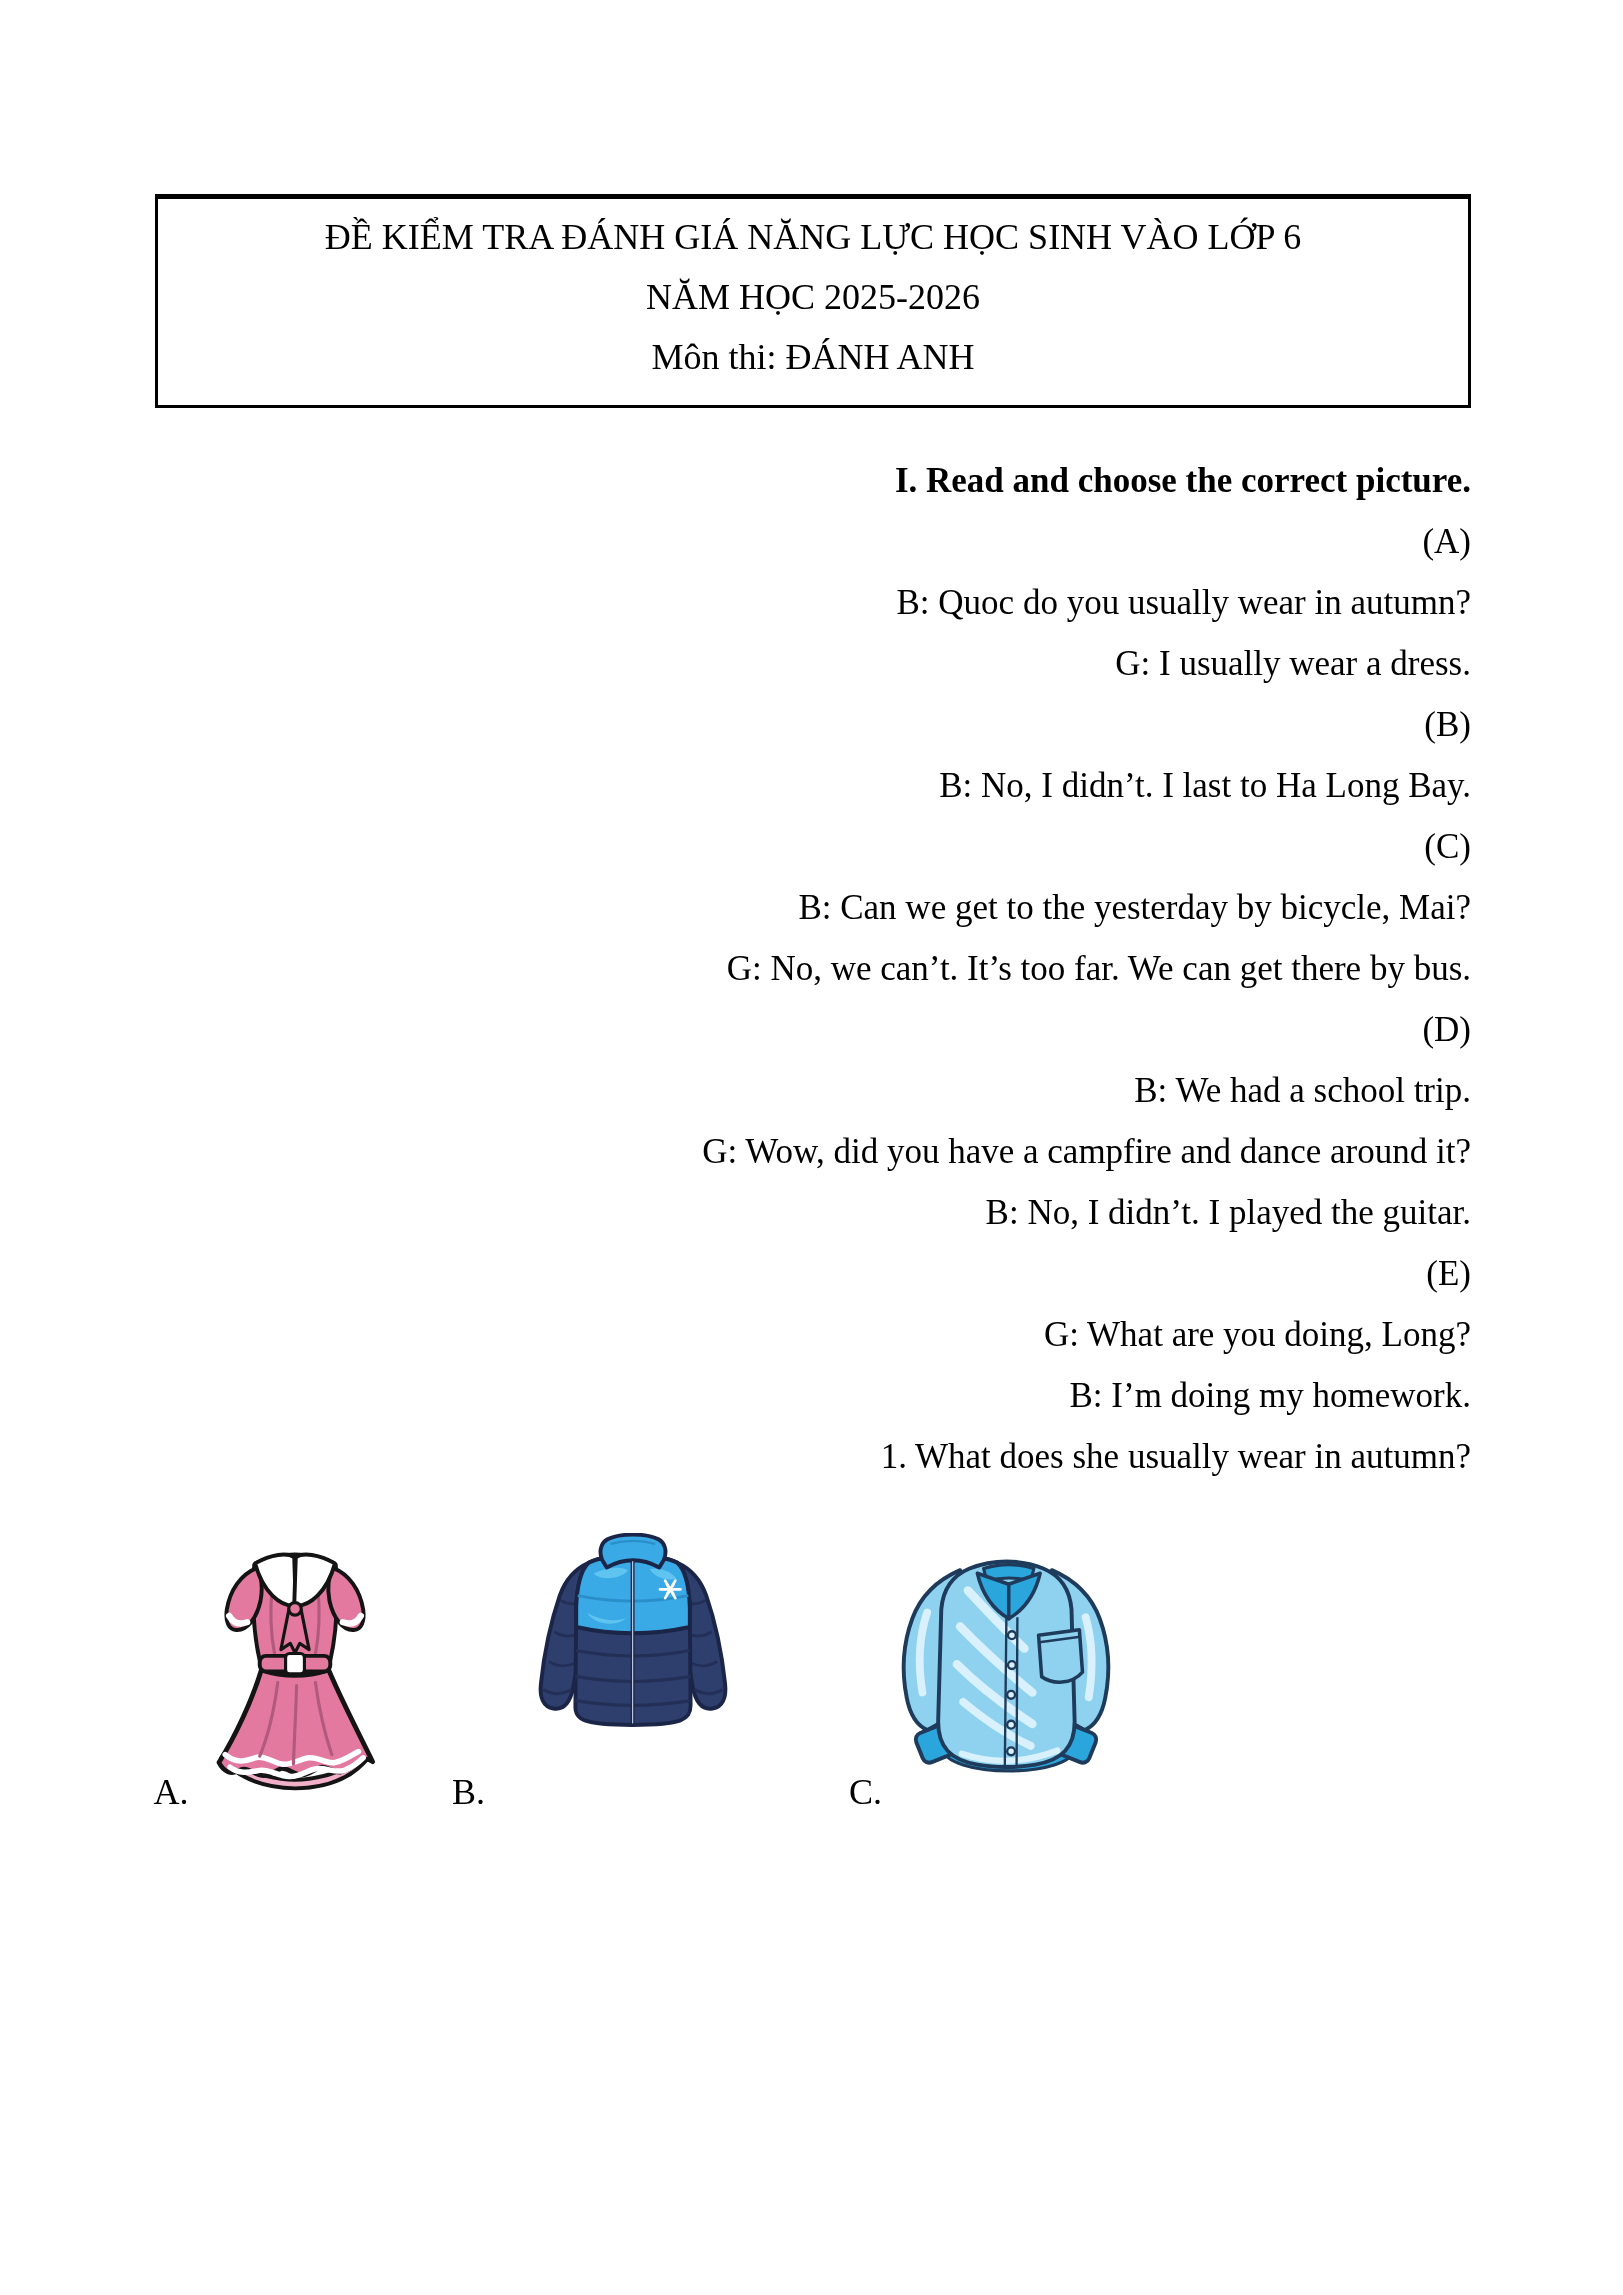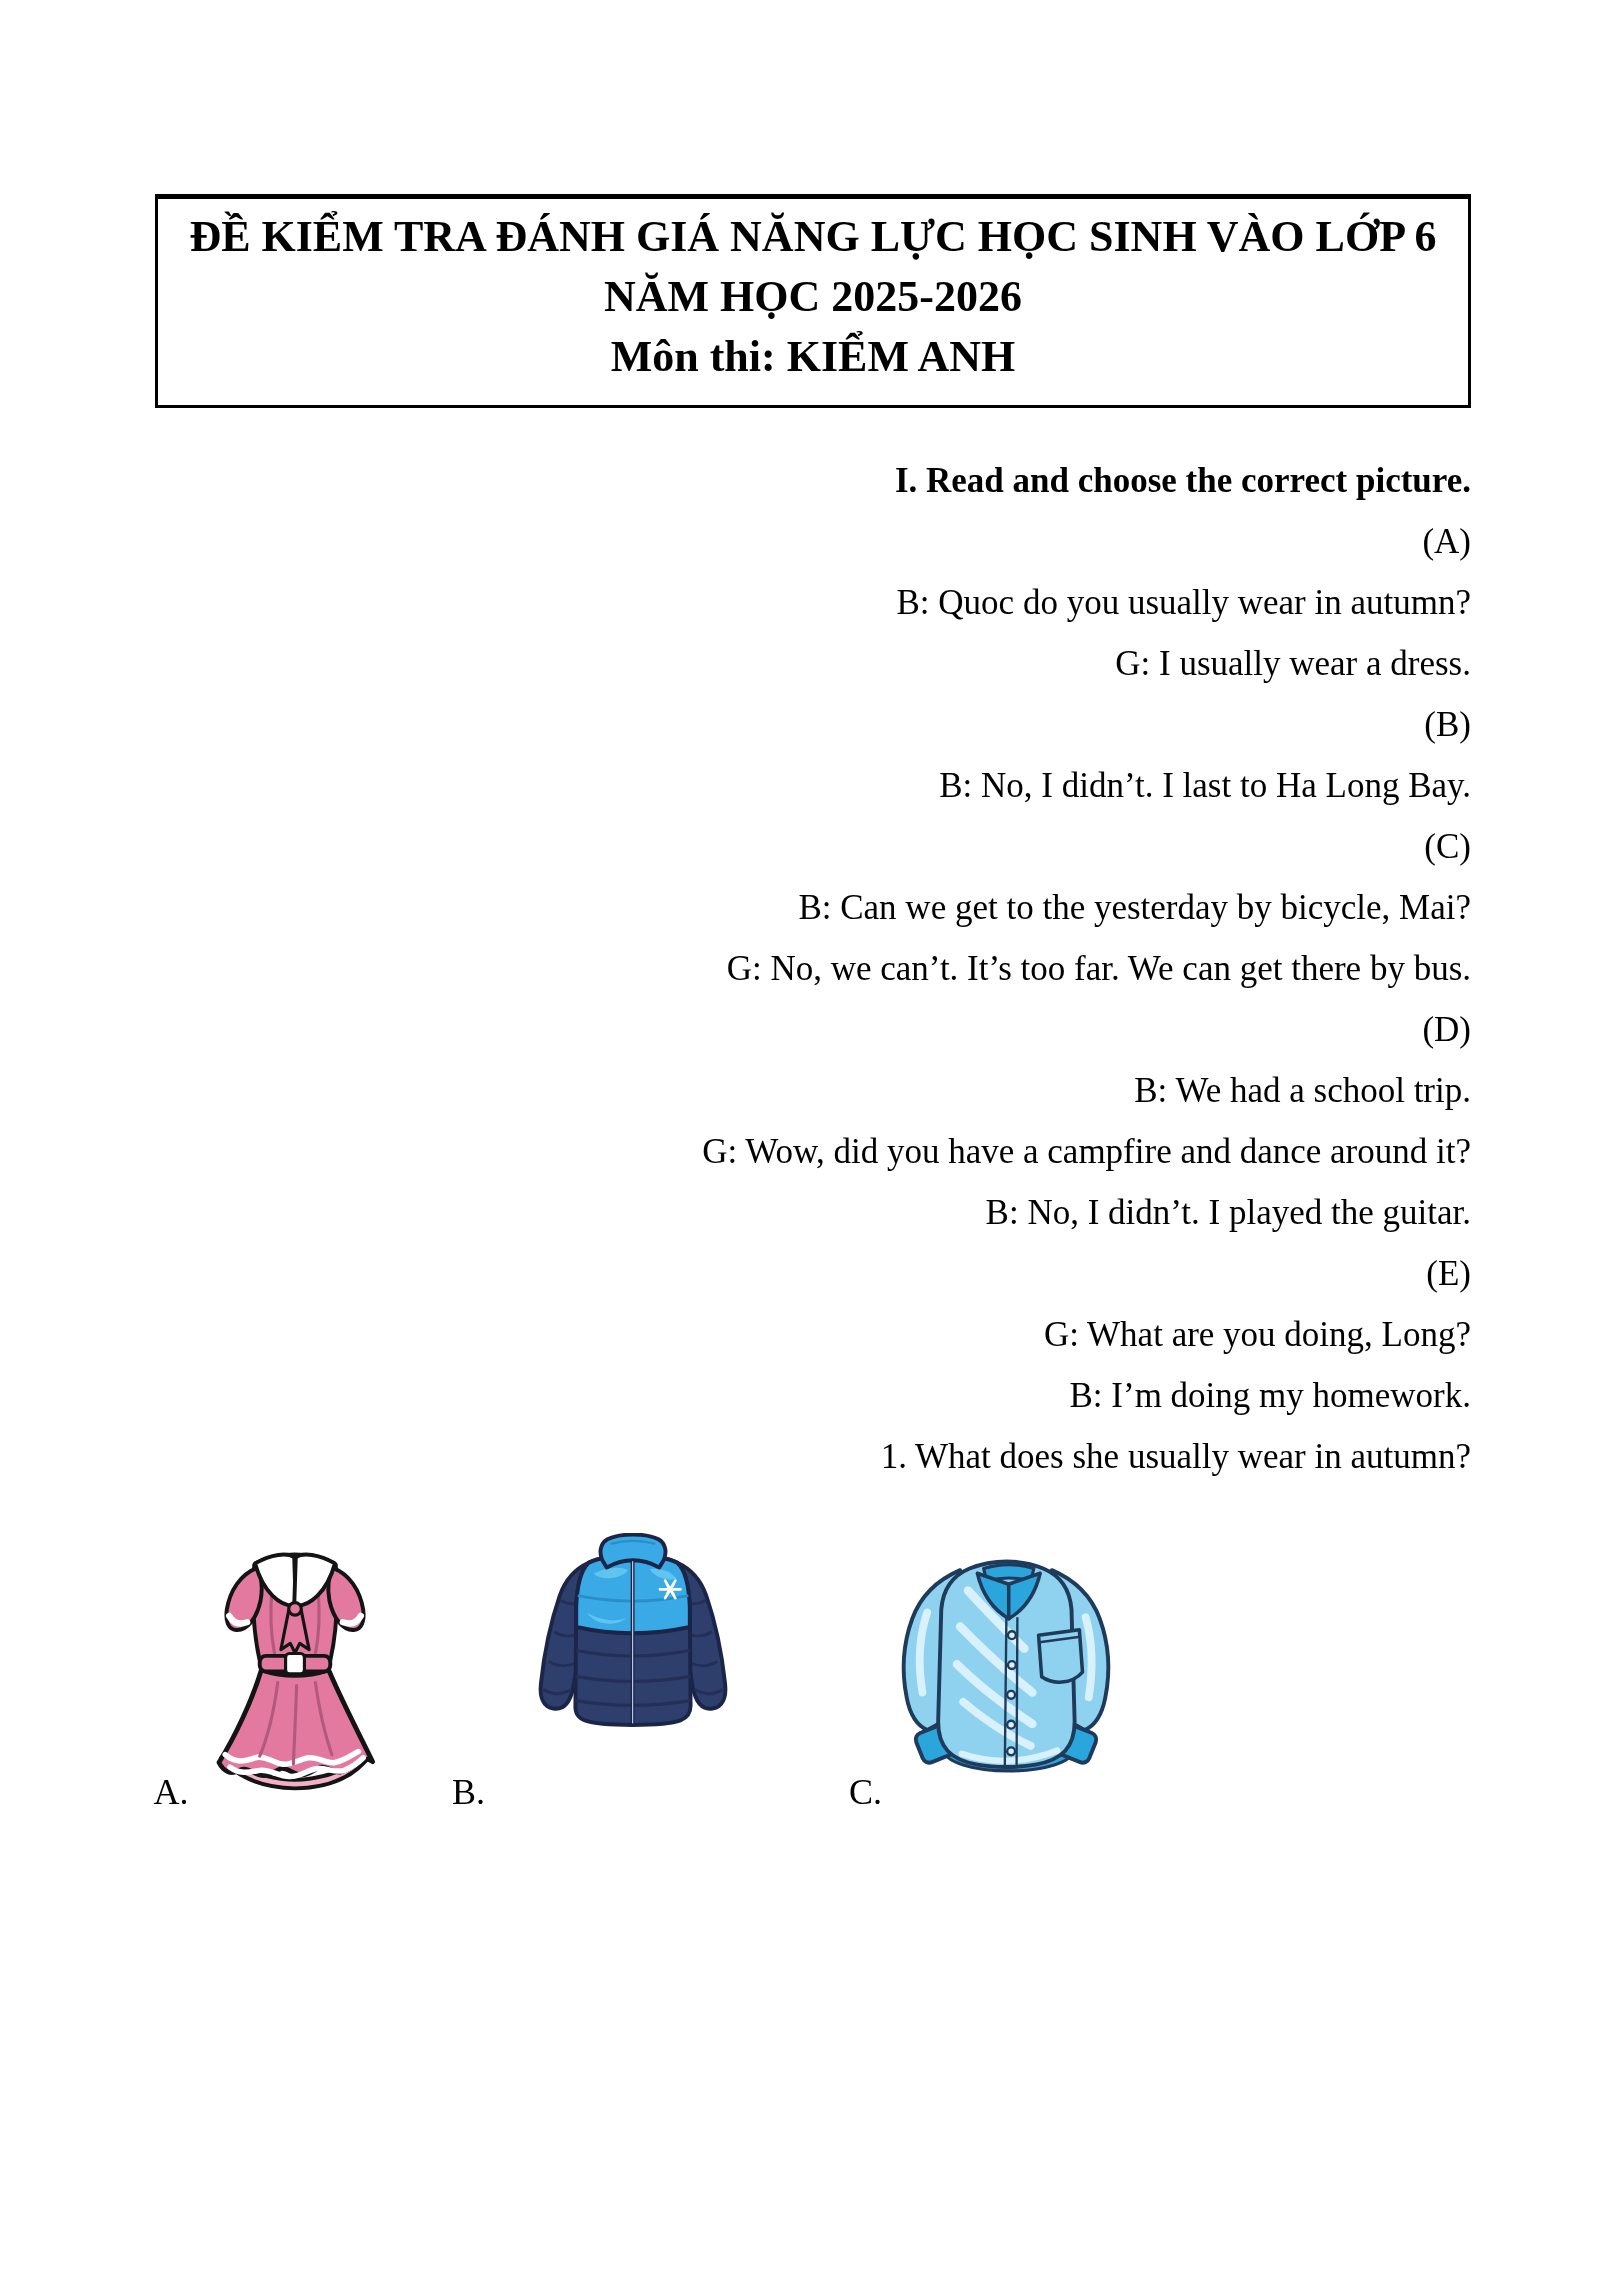--- a/index.html
+++ b/index.html
@@ -20,22 +20,22 @@
   .header-box{
     box-sizing:border-box;
     width:1316px;height:214px;
     border:3.9px solid #000;
     border-top-width:5.5px;
     padding-top:7.9px;
     text-align:center;
     margin-bottom:42px;
   }
   .header-line{
-    font-size:44px;
-    font-weight:bold;
+    font-size:36px;
+    font-weight:normal;
     line-height:60px;
     white-space:nowrap;
   }
   .body-line{
     font-size:35px;
     line-height:61px;
     height:61px;
     white-space:nowrap;
     text-align:right;
   }
@@ -81,21 +81,21 @@
 </style>
 </head>
 <body>
 
 <div class="page">
   <div class="content">
 
     <div class="header-box">
       <div class="header-line">ĐỀ KIỂM TRA ĐÁNH GIÁ NĂNG LỰC HỌC SINH VÀO LỚP 6</div>
       <div class="header-line">NĂM HỌC 2025-2026</div>
-      <div class="header-line">Môn thi: KIỂM ANH</div>
+      <div class="header-line">Môn thi: ĐÁNH ANH</div>
     </div>
 
     <div class="body-line heading">I. Read and choose the correct picture.</div>
     <div class="body-line">(A)</div>
     <div class="body-line">B: Quoc do you usually wear in autumn?</div>
     <div class="body-line">G: I usually wear a dress.</div>
     <div class="body-line">(B)</div>
     <div class="body-line">B: No, I didn’t. I last to Ha Long Bay.</div>
     <div class="body-line">(C)</div>
     <div class="body-line">B: Can we get to the yesterday by bicycle, Mai?</div>

